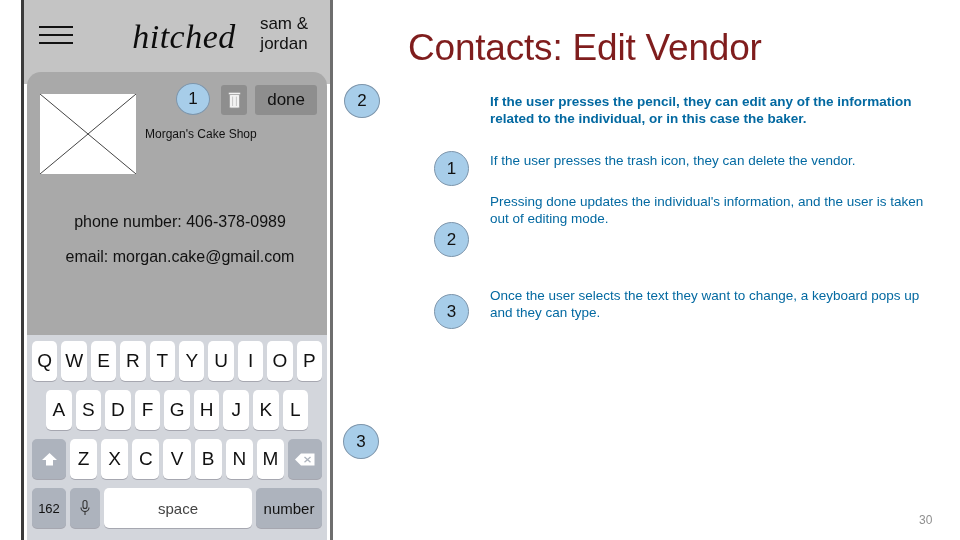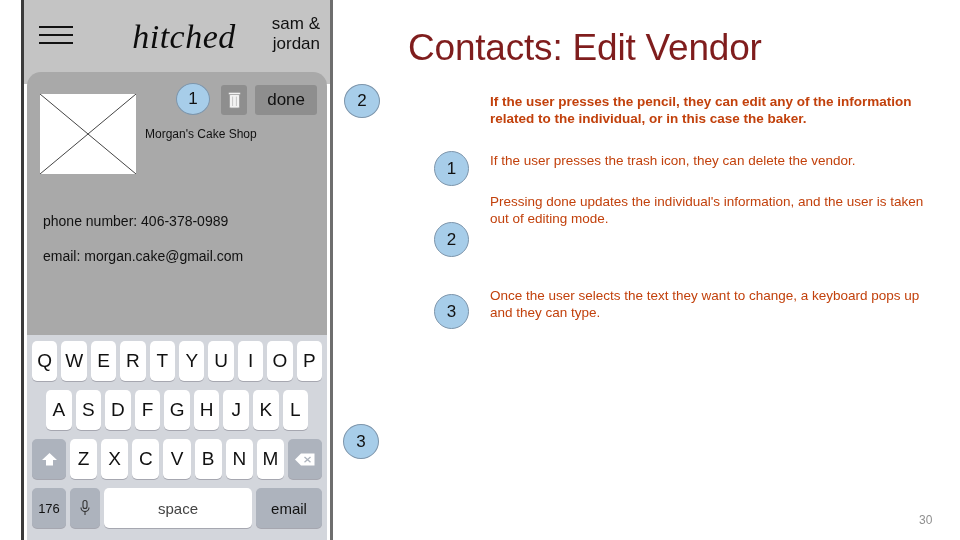--- a/index.html
+++ b/index.html
@@ -67,21 +67,21 @@
     letter-spacing: 0.5px;
   }
   #couple-name {
     position: absolute;
     right: 10px;
     top: 14px;
     width: 72px;
     font-size: 17px;
     line-height: 20px;
     color: #111;
-    text-align: right;
+    text-align: center;
   }
 
   
   #vendor-card {
     position: absolute;
     left: 3px;
     top: 72px;
     width: 300px;
     height: 263px;
     background: #a9a9a9;
@@ -134,23 +134,24 @@
     position: absolute;
     left: 118px;
     top: 55px;
     font-size: 12px;
     color: #111;
   }
   .card-field {
     position: absolute;
     left: 16px;
     right: 10px;
-    font-size: 14px;
+    font-size: 16px;
     line-height: 21px;
     color: #111;
+    text-align: center;
   }
   #field-phone { top: 139px; }
   #field-email { top: 174px; }
   #field-notes { top: 207px; }
 
   
   #keyboard {
     position: absolute;
     left: 3px;
     top: 335px;
@@ -218,21 +219,21 @@
     left: 408px;
     top: 27px;
     font-size: 37px;
     font-weight: normal;
     color: #7f1d1d;
     letter-spacing: -0.2px;
   }
 
   .note-block {
     position: absolute;
-    color: #c2410c;
+    color: #0369a1;
     font-size: 13.5px;
     line-height: 17px;
   }
   #note-intro {
     left: 490px;
     top: 93px;
     width: 460px;
     font-weight: bold;
   }
   #note-1 { left: 490px; top: 152px; width: 460px; }
@@ -354,30 +355,30 @@
       <div class="key key-fn">
         <svg width="22" height="15" viewBox="0 0 22 15">
           <path d="M7 1.5 L20.5 1.5 L20.5 13.5 L7 13.5 L1 7.5 Z" fill="#ffffff"></path>
           <line x1="10.5" y1="5" x2="16.5" y2="10.2" stroke="#adb3bd" stroke-width="1.3"></line>
           <line x1="16.5" y1="5" x2="10.5" y2="10.2" stroke="#adb3bd" stroke-width="1.3"></line>
         </svg>
       </div>
     </div>
 
     <div class="kb-row" id="kb-row-4">
-      <div class="key key-123">176</div>
+      <div class="key key-123">162</div>
       <div class="key key-mic">
         <svg width="12" height="18" viewBox="0 0 12 18">
           <rect x="4" y="1.5" width="4" height="8" rx="2" fill="none" stroke="#333" stroke-width="1.1"></rect>
           <path d="M2 8.5 a4 4 0 0 0 8 0" fill="none" stroke="#333" stroke-width="1.1"></path>
           <line x1="6" y1="12.5" x2="6" y2="16" stroke="#333" stroke-width="1.1"></line>
         </svg>
       </div>
       <div class="key key-space">space</div>
-      <div class="key key-return">email</div>
+      <div class="key key-return">number</div>
     </div>
   </div>
 </div>
 
 <div class="badge" id="badge-phone-1">1</div>
 <div class="badge" id="badge-phone-2">2</div>
 <div class="badge" id="badge-phone-3">3</div>
 
 <div id="slide-title">Contacts: Edit Vendor</div>
 

